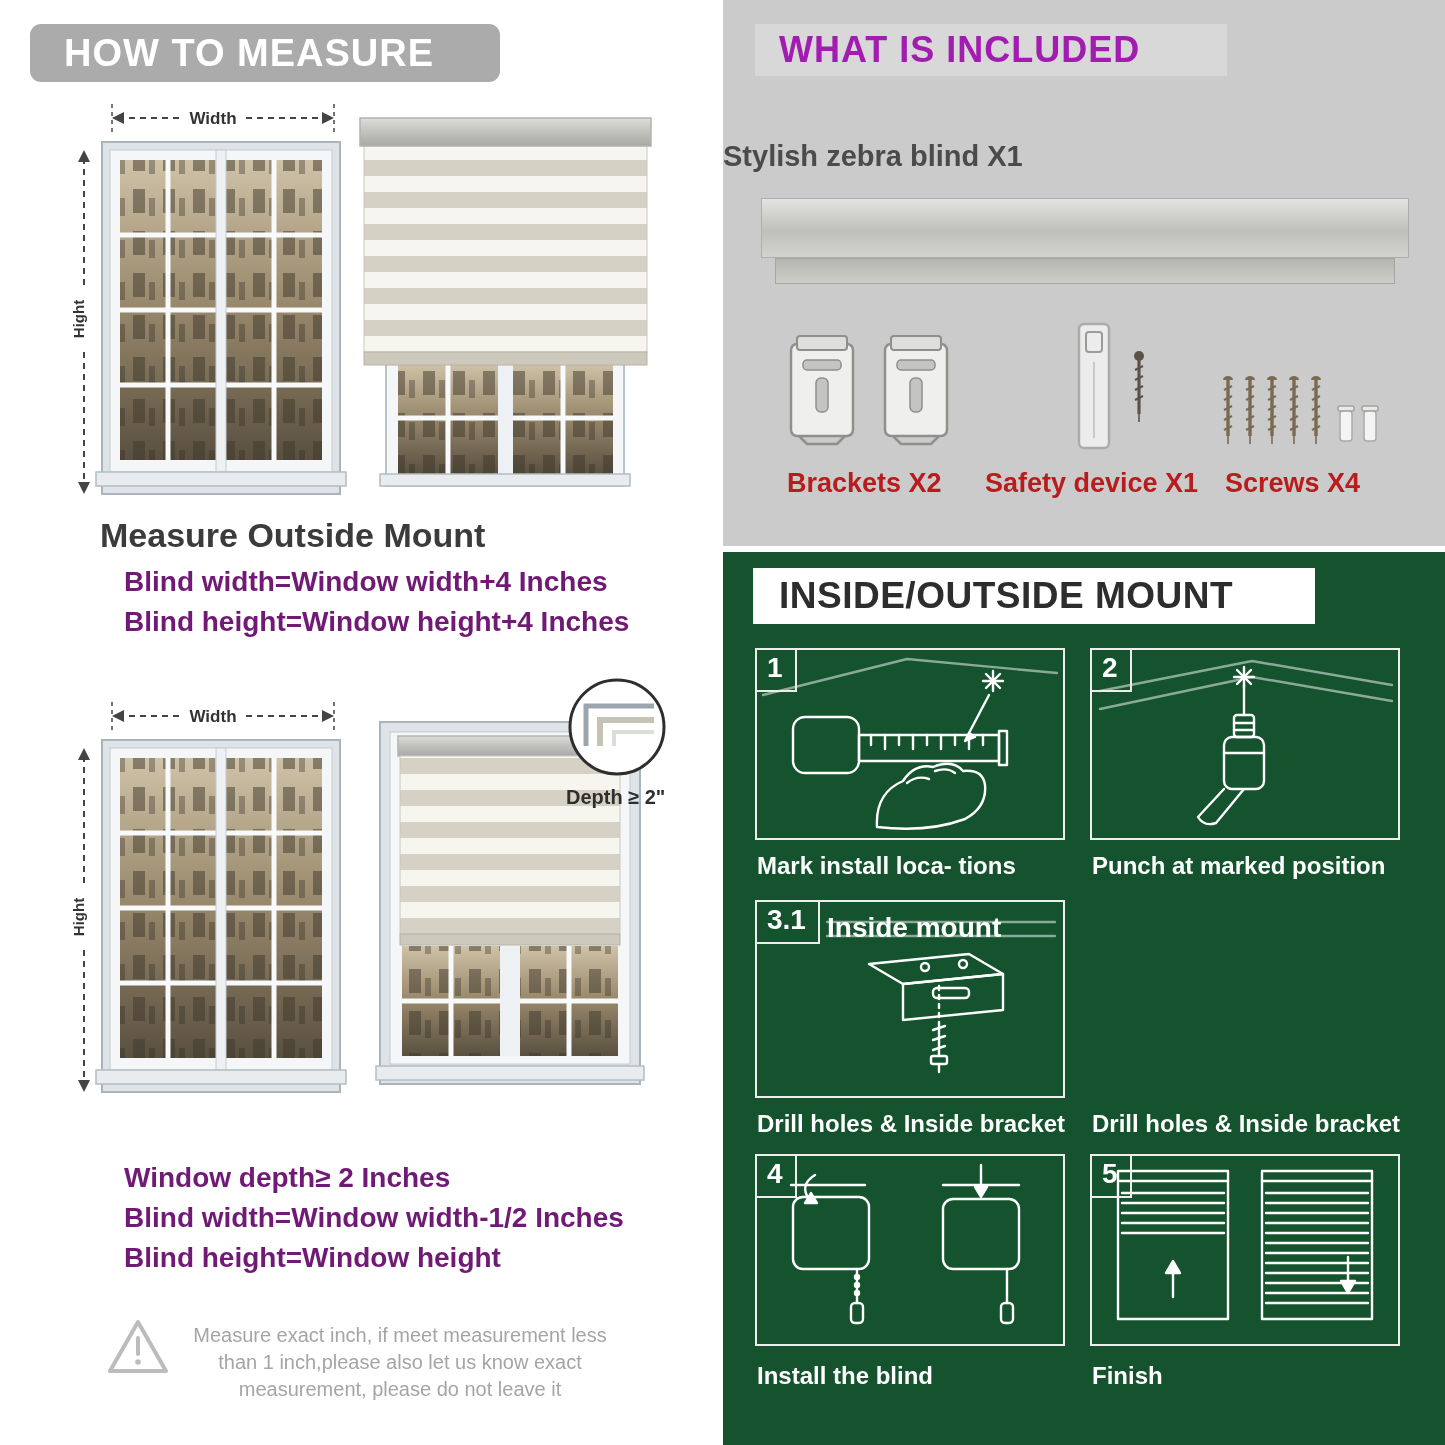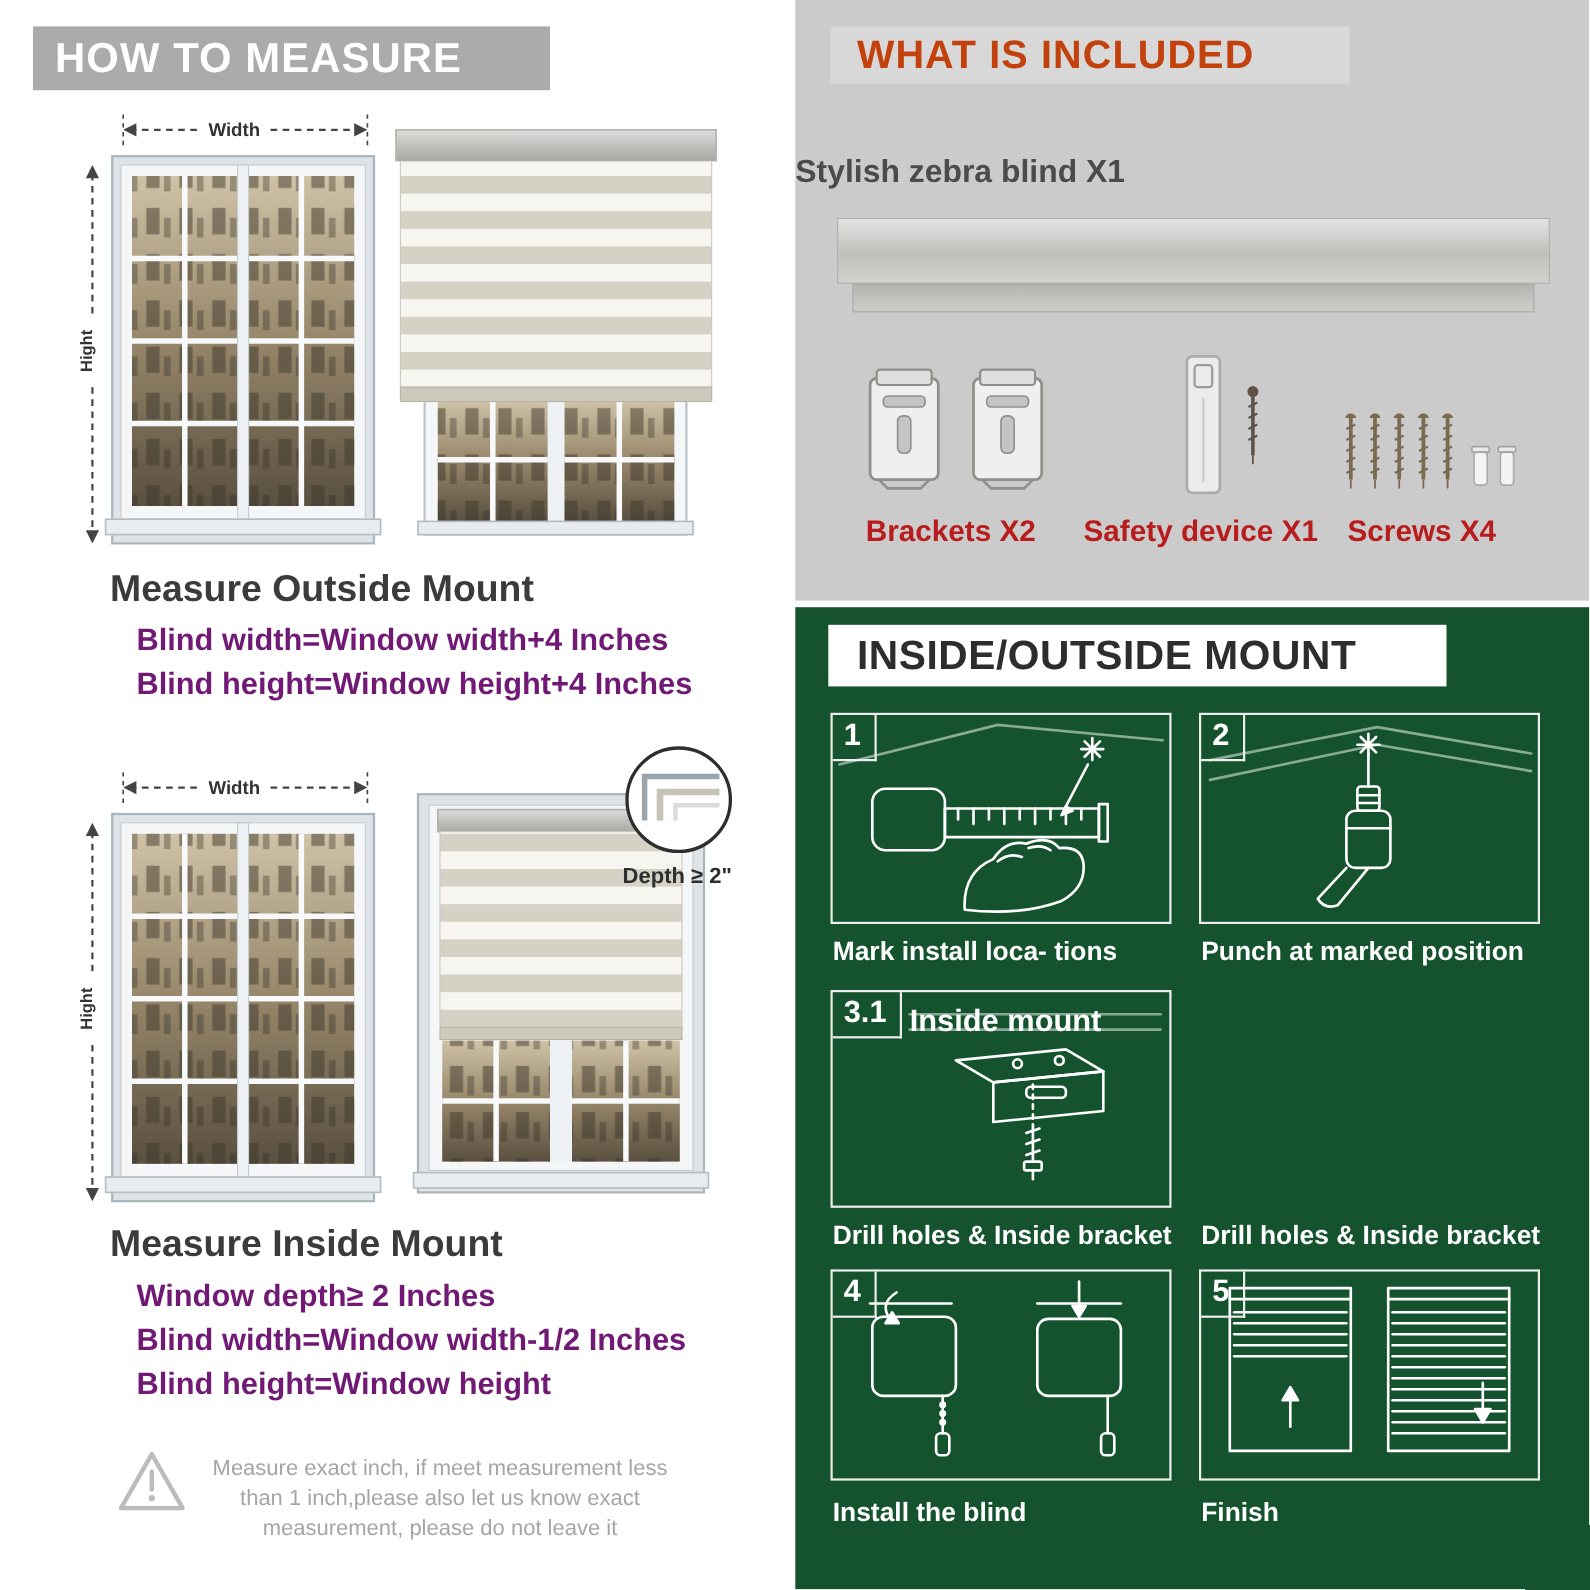--- a/index.html
+++ b/index.html
@@ -2,29 +2,29 @@
 <html><head>
 <meta charset="utf-8">
 <style>
   * { box-sizing: border-box; margin: 0; padding: 0; }
   body { font-family: "Liberation Sans", sans-serif; background: #fff; }
   .page { position: relative; width: 1445px; height: 1445px; background: #ffffff; overflow: hidden; }
   .abs { position: absolute; }
 
   
   .banner-left { left:30px; top:24px; width:470px; height:58px; background:#ababab; color:#fff;
-                 font-size:38px; font-weight:700; letter-spacing:1px; line-height:58px; padding-left:20px; }
+                 font-size:38px; font-weight:700; letter-spacing:1px; line-height:58px; padding-left:34px;border-radius:11px; }
   .section-title { font-size:34px; font-weight:700; color:#3b3b3b; }
   .measure-line { font-size:28px; font-weight:700; color:#701a75;margin-left:24px; }
   .note-text { font-size:20px; color:#a5a5a5; line-height:27px; text-align:center; }
   .depth-label { font-size:20px; font-weight:700; color:#2e2e2e; }
 
   
   .panel-included { left:723px; top:0; width:722px; height:546px; background:#cbcbcb; }
-  .banner-included { left:32px; top:24px; width:472px; height:52px; background:#d8d8d8; color:#c2410c;
+  .banner-included { left:32px; top:24px; width:472px; height:52px; background:#d8d8d8; color:#a21caf;
                      font-size:36px; font-weight:700; letter-spacing:1px; line-height:52px; padding-left:24px; }
   .blind-label { left:0; top:140px; width:100%; text-align:left; font-size:29px; font-weight:700; color:#4b4b4b; }
   .headrail { background:linear-gradient(#e3e3e1, #bfbfbc 55%, #d2d2cf); border:1px solid #aeaeab; }
   .headrail-bottom { background:linear-gradient(#b4b4b1, #cecec9); border:1px solid #a6a6a3; }
   .item-label { font-size:27px; font-weight:700; color:#b91c1c; }
 
   
   .panel-mount { left:723px; top:552px; width:722px; height:893px; background:#14532d; }
   .mount-header { left:30px; top:16px; width:562px; height:56px; background:#ffffff; color:#2d2d2d;
                   font-size:37px; font-weight:700; letter-spacing:0.5px; line-height:56px; padding-left:26px; }
@@ -208,21 +208,20 @@
   </svg>
 
   <svg class="abs" style="left:562px; top:672px" width="110" height="110" viewBox="0 0 110 110">
     <circle cx="55" cy="55" r="47" fill="#ffffff" stroke="#2e2e2e" stroke-width="3"></circle>
     <path d="M24,74 L24,34 L92,34" fill="none" stroke="#9aa5ad" stroke-width="5"></path>
     <path d="M38,74 L38,48 L92,48" fill="none" stroke="#c6c2b6" stroke-width="6"></path>
     <path d="M52,74 L52,60 L92,60" fill="none" stroke="#dcdcd8" stroke-width="4"></path>
   </svg>
   <div class="abs depth-label" style="left:566px; top:786px">Depth ≥ 2"</div>
 
-  <div class="abs section-title" style="left:100px; top:1112px">Measure Inside Mount</div>
   <div class="abs measure-line" style="left:100px; top:1162px">Window depth≥ 2 Inches</div>
   <div class="abs measure-line" style="left:100px; top:1202px">Blind width=Window width-1/2 Inches</div>
   <div class="abs measure-line" style="left:100px; top:1242px">Blind height=Window height</div>
 
   <svg class="abs" style="left:106px; top:1316px" width="64" height="62" viewBox="0 0 64 62">
     <path d="M32 6 L60 55 L4 55 Z" fill="none" stroke="#bcbcbc" stroke-width="4" stroke-linejoin="round"></path>
     <line x1="32" y1="22" x2="32" y2="38" stroke="#bcbcbc" stroke-width="4" stroke-linecap="round"></line>
     <circle cx="32" cy="46" r="2.8" fill="#bcbcbc"></circle>
   </svg>
   <div class="abs note-text" style="left:178px; top:1322px; width:444px">Measure exact inch, if meet measurement less than 1 inch,please also let us know exact measurement, please do not leave it</div>

